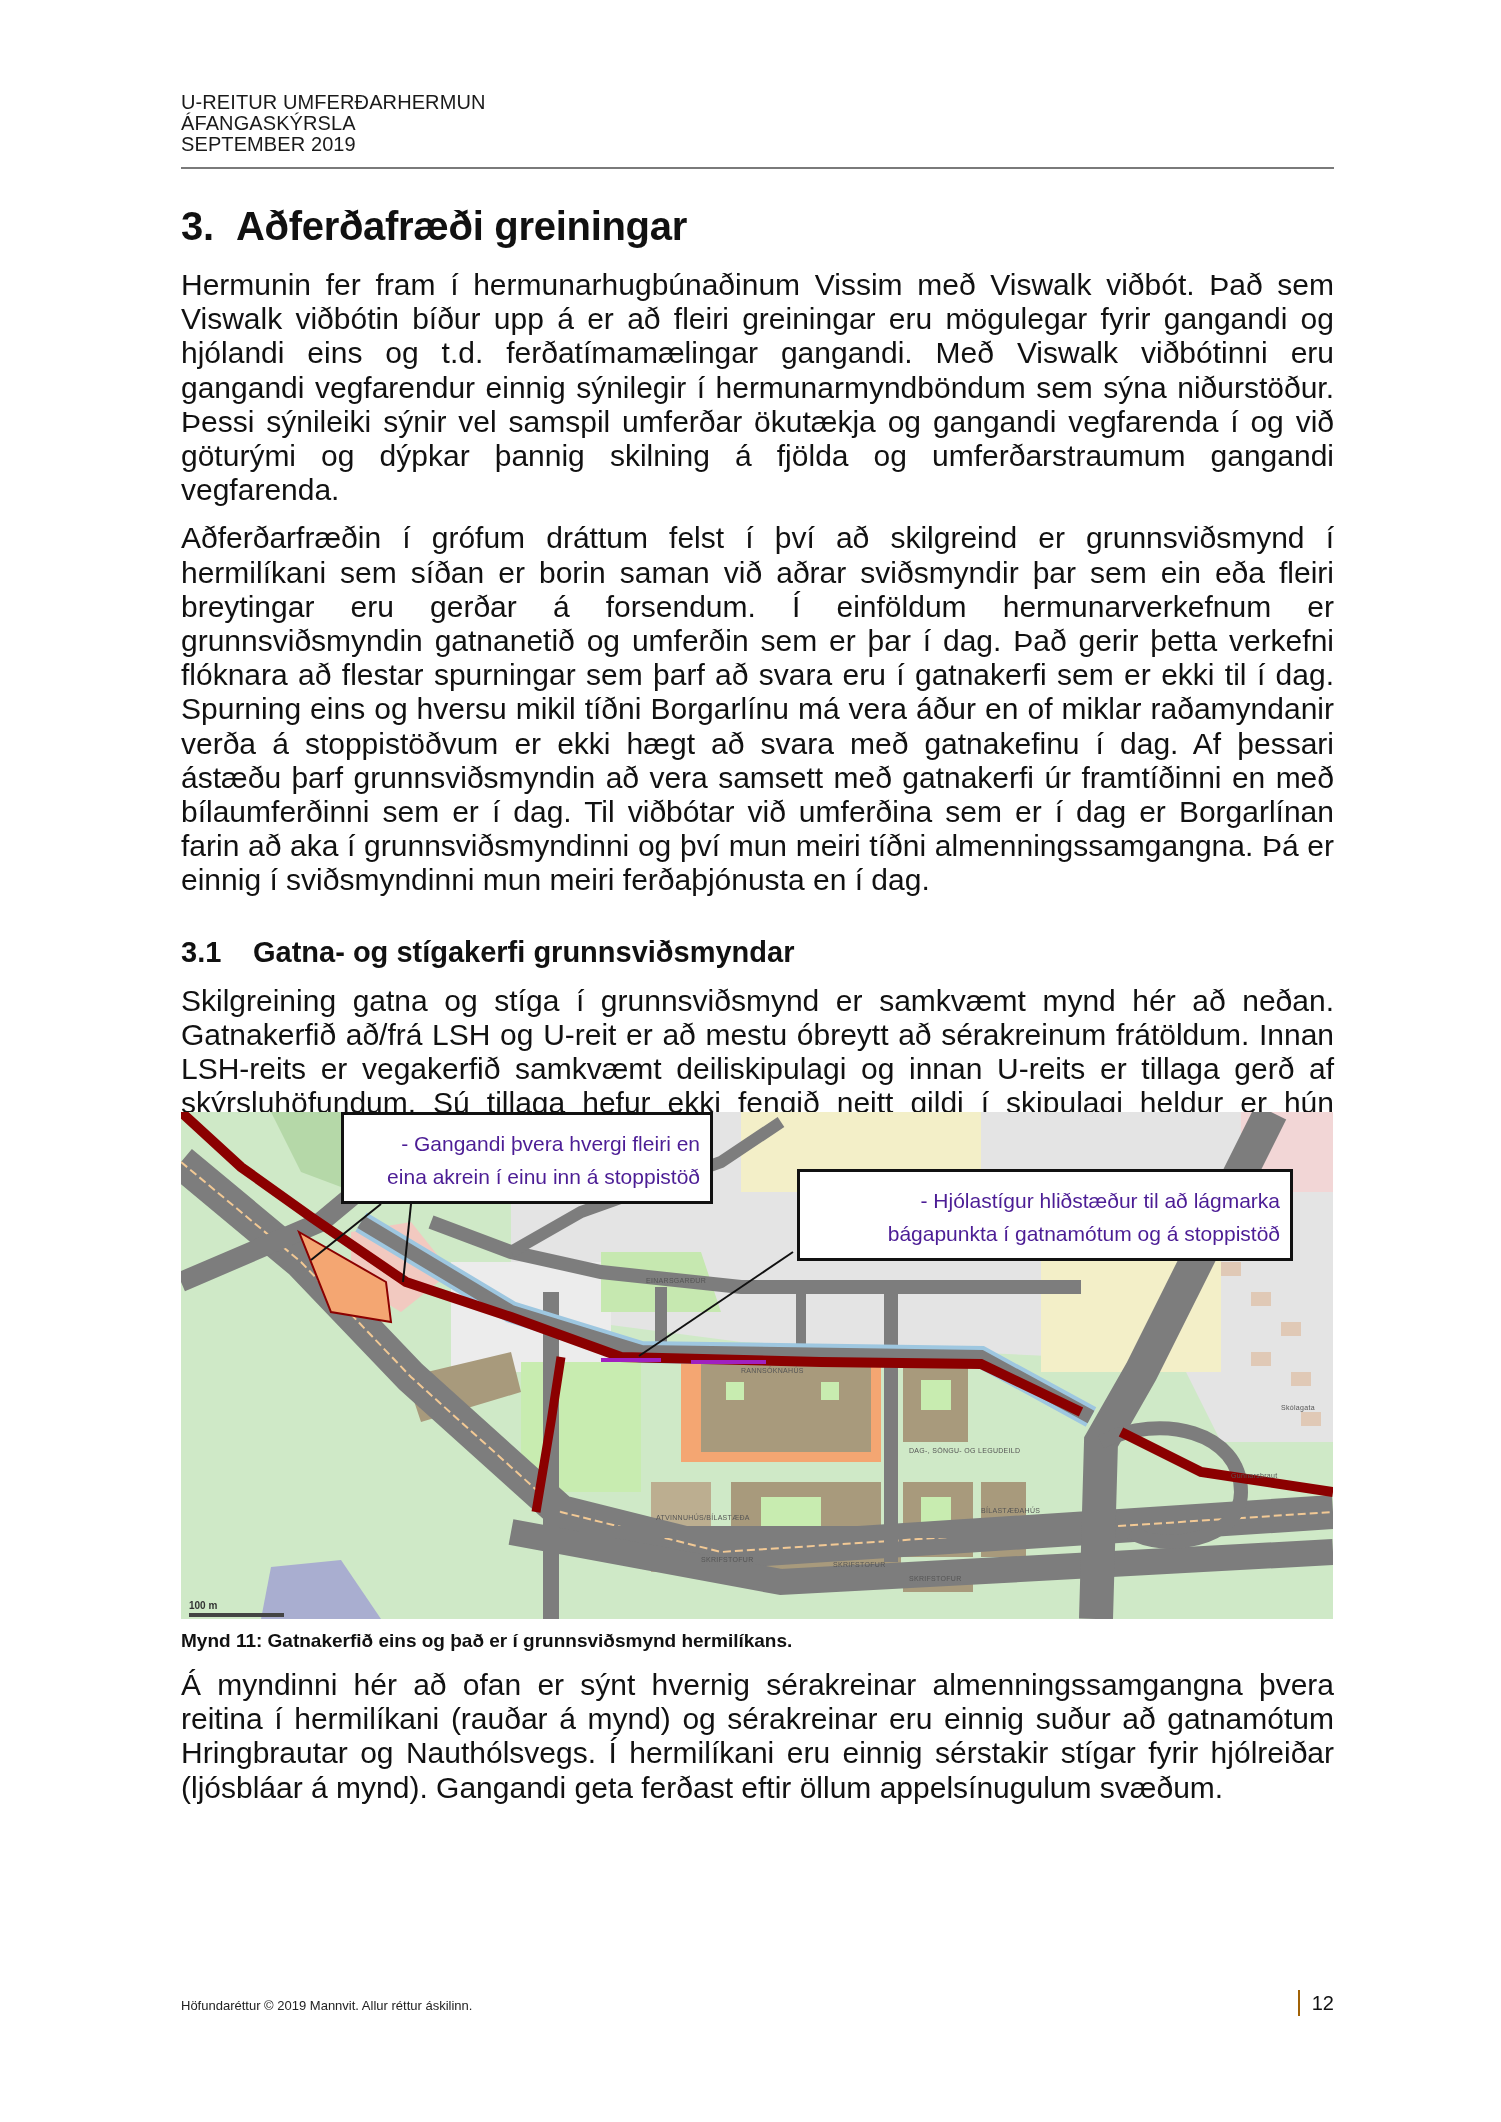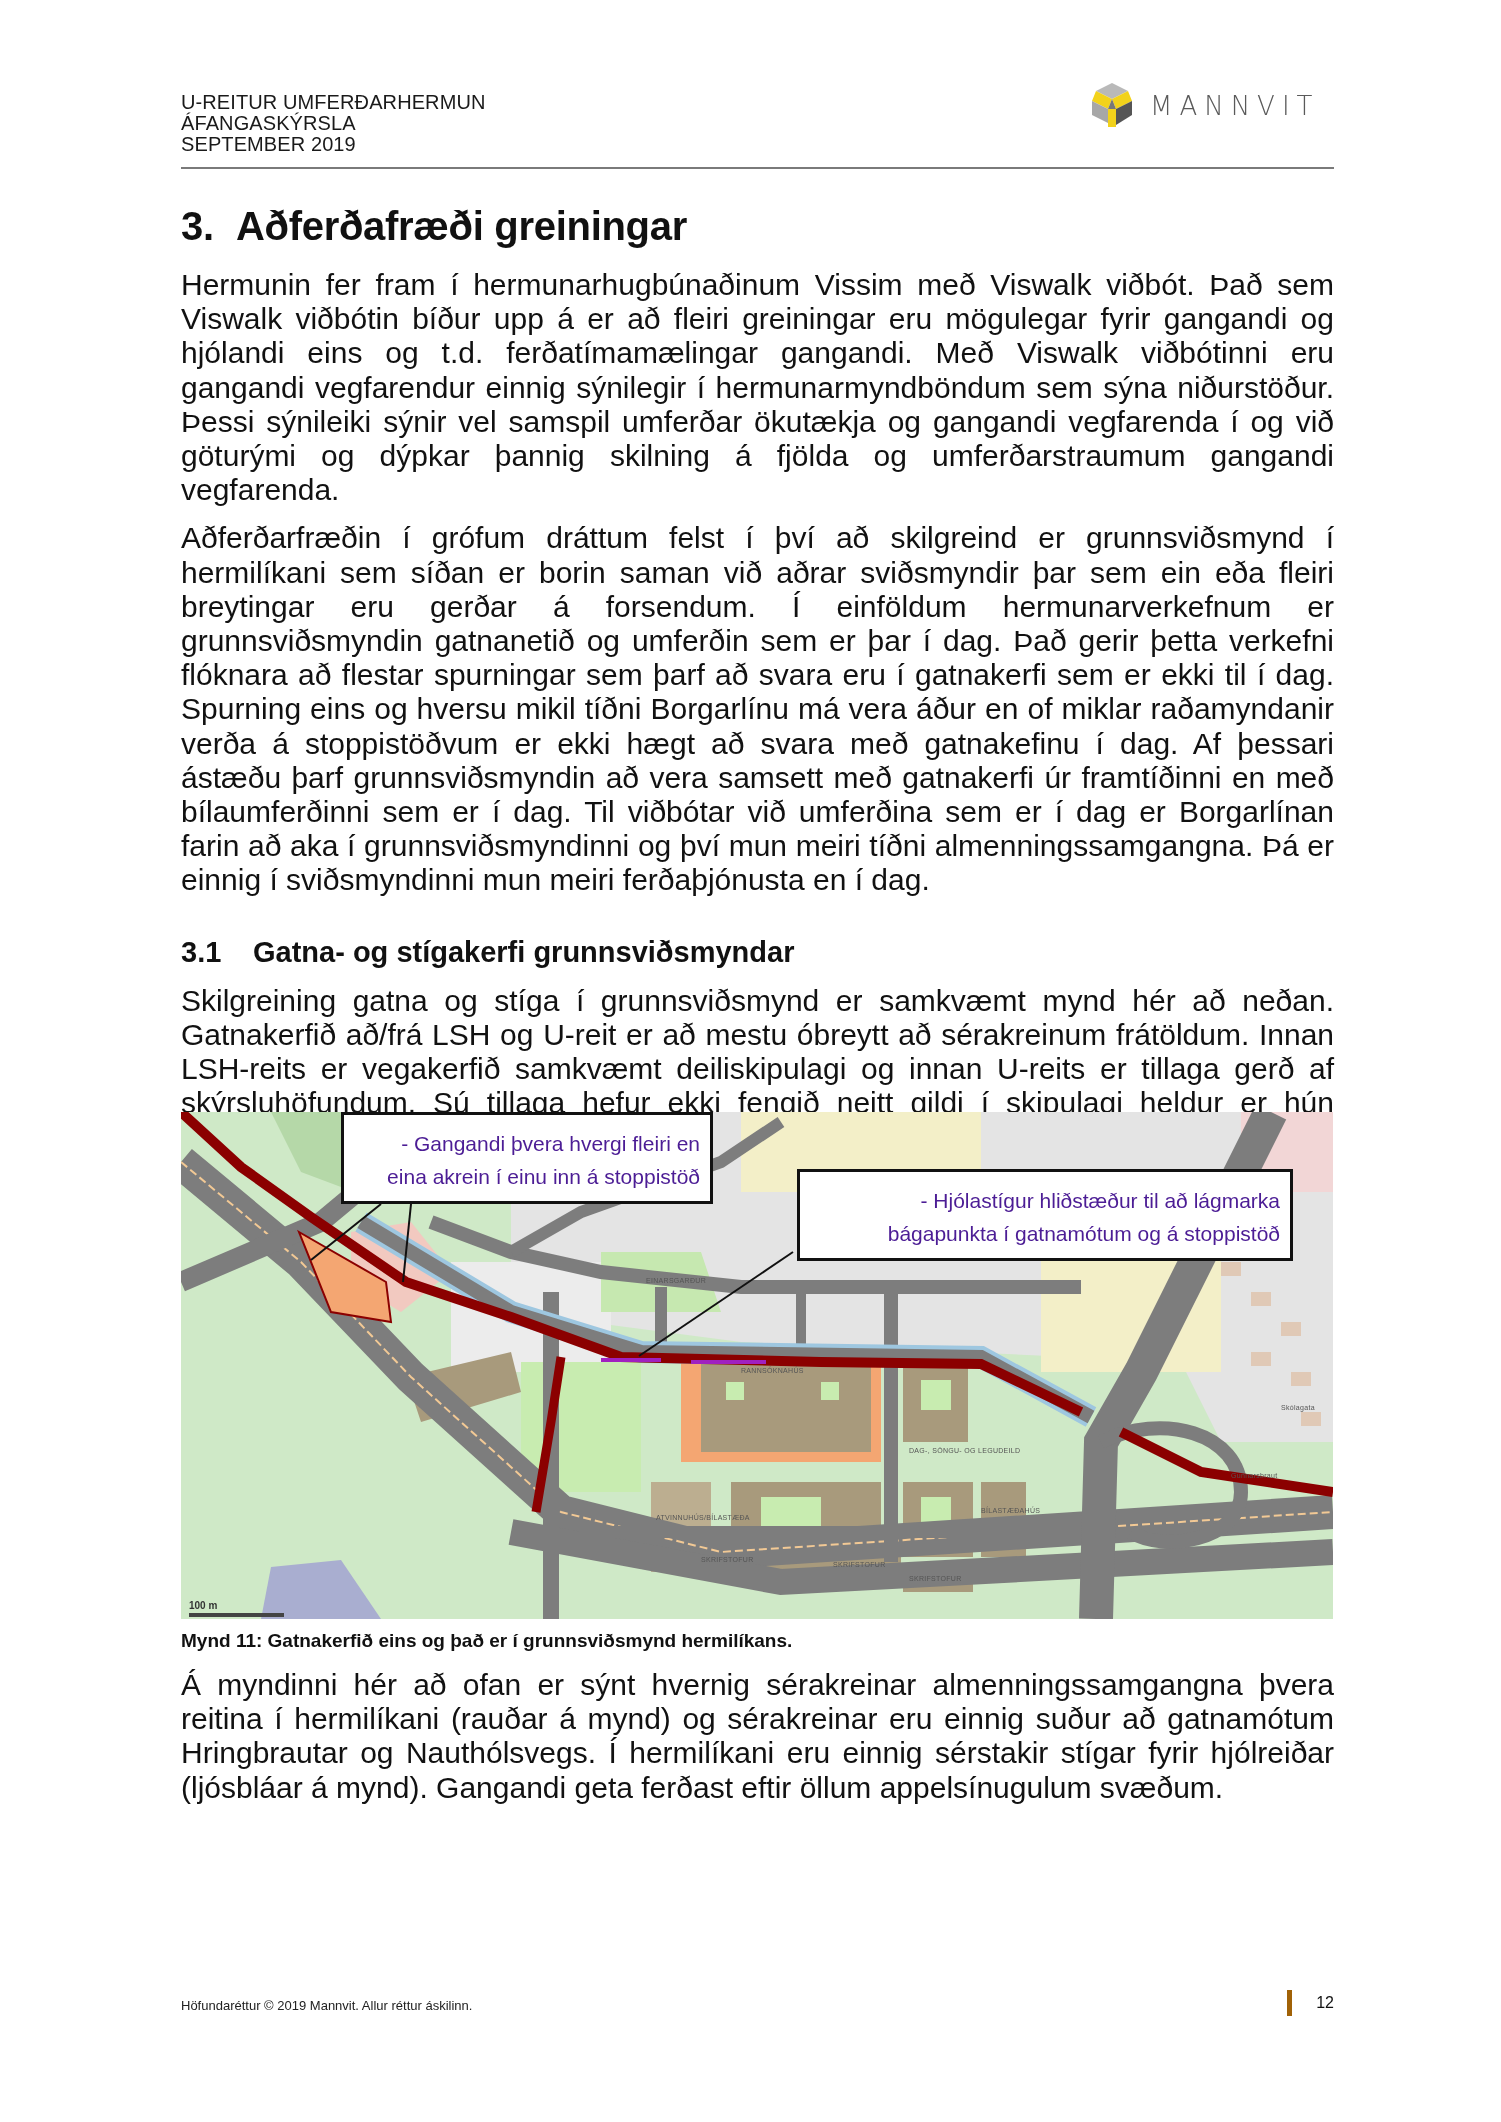--- a/index.html
+++ b/index.html
@@ -29,42 +29,30 @@
   .scale-label { font-size: 10px; color: #333; font-weight: bold; }
   .scale-bar { width: 95px; height: 4px; background: #444; margin-top: 2px; }
   .map-label { position: absolute; font-size: 7px; color: #555; letter-spacing: 0.3px; }
 
   .caption { position: absolute; left: 181px; top: 1628px; width: 1153px; font-weight: bold; font-size: 19px; line-height: 26px; }
 
   .para-after { position: absolute; left: 181px; top: 1668px; width: 1153px; }
 
   .footer { position: absolute; left: 181px; top: 1990px; width: 1153px; height: 30px; }
   .footer-text { position: absolute; left: 0; top: 8px; font-size: 13px; color: #222; }
-  .page-num { position: absolute; right: 0; top: 0; font-size: 16px; padding-left: 24px; border-left: 5px solid #a16207; line-height: 26px; }
+  .page-num { position: absolute; right: 0; top: 0; font-size: 20px; padding-left: 12px; border-left: 2px solid #a16207; line-height: 26px; }
 </style>
 </head>
 <body>
 
 <div class="header">
   <div class="header-lines">
     <div>U-REITUR UMFERÐARHERMUN</div>
     <div>ÁFANGASKÝRSLA</div>
     <div>SEPTEMBER 2019</div>
-  </div>
-  <div class="logo">
-    <svg viewBox="0 0 48 50">
-      <polygon points="24,2 40,10 24,18 8,10" fill="#b9b9b9"></polygon>
-      <polygon points="8,10 24,18 20,28 4,20" fill="#f2d21b"></polygon>
-      <polygon points="40,10 44,20 28,28 24,18" fill="#f2d21b"></polygon>
-      <polygon points="24,18 28,28 20,28" fill="#777"></polygon>
-      <polygon points="4,20 20,28 20,42 4,34" fill="#a7a7a7"></polygon>
-      <polygon points="20,28 28,28 28,46 20,46" fill="#f2d21b"></polygon>
-      <polygon points="28,28 44,20 44,34 28,44" fill="#555"></polygon>
-    </svg>
-    <span class="logo-text">MANNVIT</span>
   </div>
   <div class="header-rule"></div>
 </div>
 
 <div class="content">
   <h1>
     <span class="num">3.</span><span>Aðferðafræði greiningar</span>
   </h1>
   <p class="body">Hermunin fer fram í hermunarhugbúnaðinum Vissim með Viswalk viðbót. Það sem Viswalk viðbótin bíður upp á er að fleiri greiningar eru mögulegar fyrir gangandi og hjólandi eins og t.d. ferðatímamælingar gangandi. Með Viswalk viðbótinni eru gangandi vegfarendur einnig sýnilegir í hermunarmyndböndum sem sýna niðurstöður. Þessi sýnileiki sýnir vel samspil umferðar ökutækja og gangandi vegfarenda í og við göturými og dýpkar þannig skilning á fjölda og umferðarstraumum gangandi vegfarenda.</p>
   <p class="body">Aðferðarfræðin í grófum dráttum felst í því að skilgreind er grunnsviðsmynd í hermilíkani sem síðan er borin saman við aðrar sviðsmyndir þar sem ein eða fleiri breytingar eru gerðar á forsendum. Í einföldum hermunarverkefnum er grunnsviðsmyndin gatnanetið og umferðin sem er þar í dag. Það gerir þetta verkefni flóknara að flestar spurningar sem þarf að svara eru í gatnakerfi sem er ekki til í dag. Spurning eins og hversu mikil tíðni Borgarlínu má vera áður en of miklar raðamyndanir verða á stoppistöðvum er ekki hægt að svara með gatnakefinu í dag. Af þessari ástæðu þarf grunnsviðsmyndin að vera samsett með gatnakerfi úr framtíðinni en með bílaumferðinni sem er í dag. Til viðbótar við umferðina sem er í dag er Borgarlínan farin að aka í grunnsviðsmyndinni og því mun meiri tíðni almenningssamgangna. Þá er einnig í sviðsmyndinni mun meiri ferðaþjónusta en í dag.</p>

